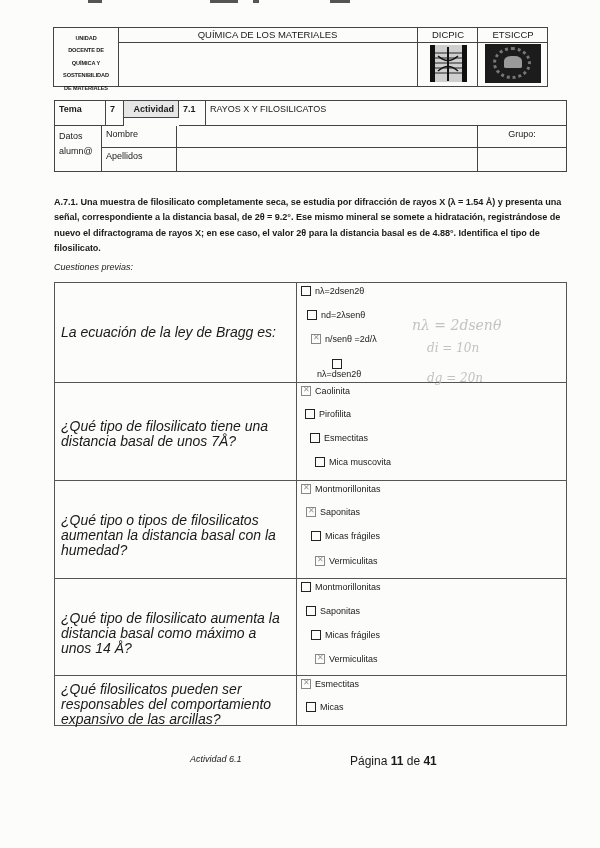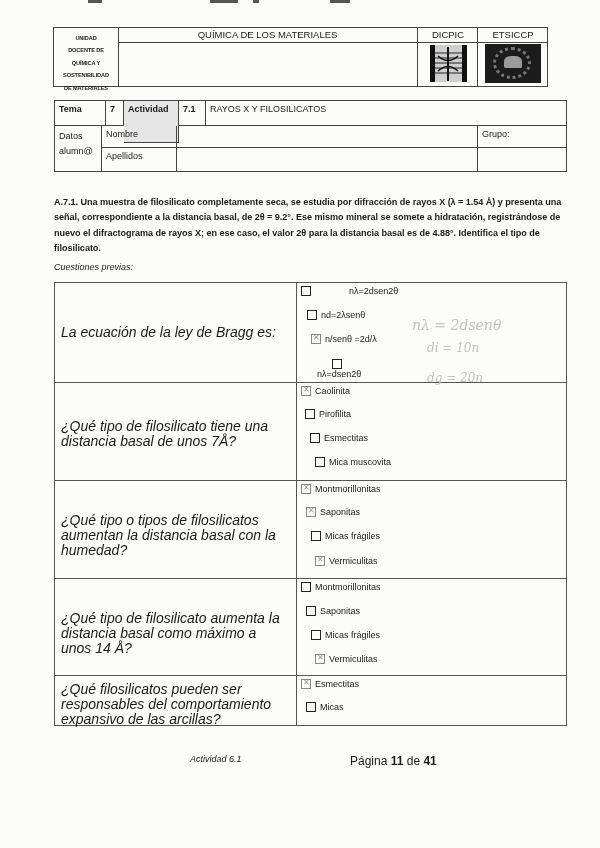--- a/index.html
+++ b/index.html
@@ -85,42 +85,42 @@
     <div class="logo2">
       <div class="ring"></div>
       <div class="inner"></div>
     </div>
   </div>
 </div>
 
 <div class="info">
   <div class="cell b" style="left:0;top:0;width:51px;height:25px;">Tema</div>
   <div class="cell b" style="left:51px;top:0;width:18px;height:25px;">7</div>
-  <div class="cell b gray" style="left:69px;top:0;width:55px;height:42px;">Actividad</div>
+  <div class="cell b gray" style="left:69px;top:0;width:55px;height:17px;text-align:right;">Actividad</div>
   <div class="cell b" style="left:124px;top:0;width:27px;height:25px;">7.1</div>
   <div class="cell" style="left:0;top:25px;width:47px;height:45px;border-bottom:none;line-height:15px;">Datos alumn@</div>
 
   <div class="cell" style="left:151px;top:0;width:360px;height:25px;border-right:none;">RAYOS X Y FILOSILICATOS</div>
   <div class="cell" style="left:47px;top:25px;width:75px;height:22px;">Nombre</div>
   <div class="cell" style="left:122px;top:25px;width:301px;height:22px;"></div>
-  <div class="cell" style="left:423px;top:25px;width:88px;height:22px;border-right:none;">Grupo:</div>
+  <div class="cell" style="left:423px;top:25px;width:88px;height:22px;border-right:none;text-align:center;">Grupo:</div>
   <div class="cell" style="left:47px;top:47px;width:75px;height:23px;border-bottom:none;">Apellidos</div>
   <div class="cell" style="left:122px;top:47px;width:301px;height:23px;border-bottom:none;"></div>
   <div class="cell" style="left:423px;top:47px;width:88px;height:23px;border-bottom:none;border-right:none;"></div>
 </div>
 
 <div class="stmt">A.7.1. Una muestra de filosilicato completamente seca, se estudia por difracción de rayos X (λ = 1.54 Å) y presenta una señal, correspondiente a la distancia basal, de 2θ = 9.2°.  Ese mismo mineral se somete a hidratación, registrándose de nuevo el difractograma de rayos X; en ese caso, el valor 2θ para la distancia basal es de 4.88°. Identifica el tipo de filosilicato.</div>
 <div class="prev">Cuestiones previas:</div>
 
 <div class="qt">
 
   <div class="qrow" style="top:0;height:100px;">
     <div class="qtext" style="top:42px;">La ecuación de la ley de Bragg es:</div>
     <div class="qsep"></div>
-    <div class="opt" style="left:246px;top:3px;gap:34px;">
+    <div class="opt" style="left:246px;top:3px;">
       <span class="box"></span>
       <span>nλ=2dsen2θ</span>
     </div>
     <div class="opt" style="left:252px;top:27px;">
       <span class="box"></span>
       <span>nd=2λsenθ</span>
     </div>
     <div class="opt" style="left:256px;top:51px;">
       <span class="box marked"></span>
       <span>n/senθ =2d/λ</span>

